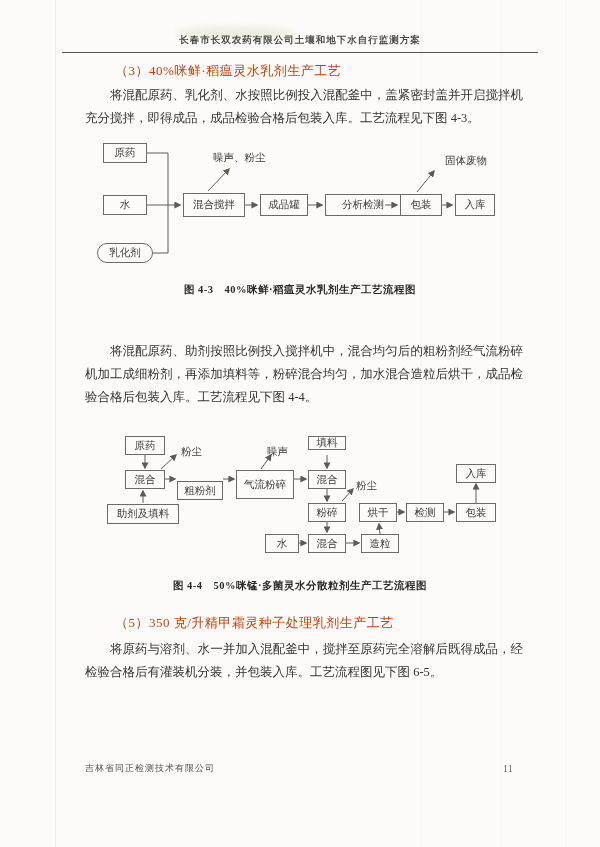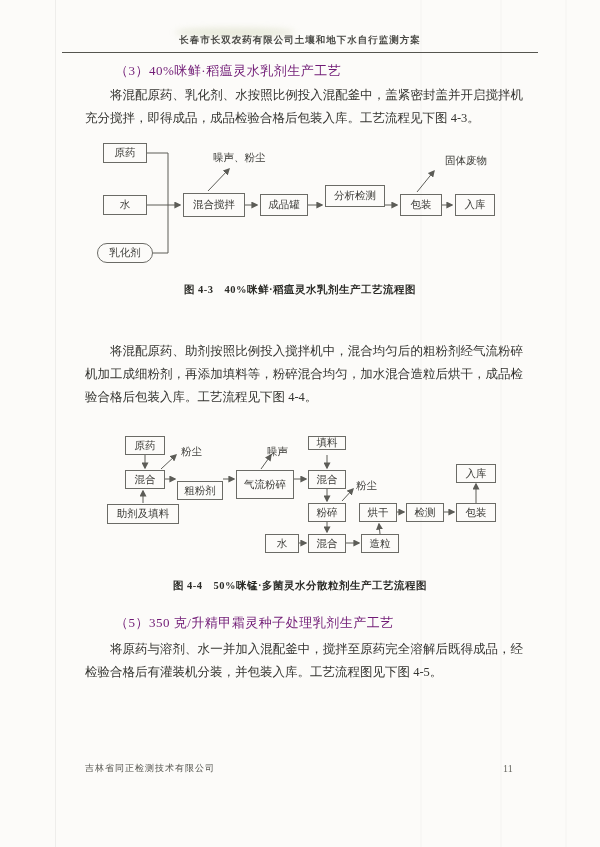--- a/index.html
+++ b/index.html
@@ -28,21 +28,21 @@
     color: #4a4a46; font-weight: bold;
   }
   .header-rule {
     position: absolute; top: 52px; left: 62px; right: 62px;
     border-bottom: 1.4px solid #55554f;
   }
 
   
   .sec-heading {
     position: absolute; left: 115px;
-    font-size: 13px; color: #701a75; letter-spacing: 0.5px; white-space: nowrap;
+    font-size: 13px; color: #c2410c; letter-spacing: 0.5px; white-space: nowrap;
   }
   .para {
     position: absolute; left: 85px; width: 438px;
     font-size: 12.5px; line-height: 23px; text-align: justify;
     text-indent: 2em; color: #33332f;
   }
   .caption {
     position: absolute; left: 0; right: 0; text-align: center;
     font-size: 10.5px; font-weight: bold; color: #2b2b27; letter-spacing: 0.5px;
   }
@@ -105,21 +105,21 @@
         <line x1="290" y1="65" x2="302" y2="65" marker-end="url(#arr1)"></line>
         <line x1="347" y1="65" x2="357" y2="65" marker-end="url(#arr1)"></line>
         <line x1="322" y1="52" x2="339" y2="31" marker-end="url(#arr1)"></line>
       </g>
     </svg>
     <div class="node" style="left:8px; top:3px; width:44px; height:20px;">原药</div>
     <div class="node" style="left:8px; top:55px; width:44px; height:20px;">水</div>
     <div class="node" style="left:2px; top:103px; width:56px; height:20px;border-radius:10px;">乳化剂</div>
     <div class="node" style="left:88px; top:53px; width:62px; height:24px;">混合搅拌</div>
     <div class="node" style="left:165px; top:54px; width:48px; height:22px;">成品罐</div>
-    <div class="node" style="left:230px; top:45px; width:60px; height:22px;">分析检测</div>
+    <div class="node" style="left:230px; top:54px; width:76px; height:22px;">分析检测</div>
     <div class="node" style="left:305px; top:54px; width:42px; height:22px;">包装</div>
     <div class="node" style="left:360px; top:54px; width:40px; height:22px;">入库</div>
     <div class="em-label" style="left:118px; top:11px;">噪声、粉尘</div>
     <div class="em-label" style="left:313px; top:14px;padding-left:37px;">固体废物</div>
   </div>
 
   <div class="caption" style="top:283px;">图 4-3　40%咪鲜·稻瘟灵水乳剂生产工艺流程图</div>
 
   <div class="para" style="top:340px;">将混配原药、助剂按照比例投入搅拌机中，混合均匀后的粗粉剂经气流粉碎机加工成细粉剂，再添加填料等，粉碎混合均匀，加水混合造粒后烘干，成品检验合格后包装入库。工艺流程见下图 4-4。</div>
 
@@ -166,18 +166,18 @@
     <div class="node" style="left:361px; top:75px; width:40px; height:19px;">包装</div>
     <div class="node" style="left:361px; top:36px; width:40px; height:19px;">入库</div>
     <div class="em-label" style="left:86px; top:17px;">粉尘</div>
     <div class="em-label" style="left:172px; top:17px;">噪声</div>
     <div class="em-label" style="left:261px; top:51px;">粉尘</div>
   </div>
 
   <div class="caption" style="top:579px;">图 4-4　50%咪锰·多菌灵水分散粒剂生产工艺流程图</div>
 
   <div class="sec-heading" style="top:614px;">（5）350 克/升精甲霜灵种子处理乳剂生产工艺</div>
-  <div class="para" style="top:638px;">将原药与溶剂、水一并加入混配釜中，搅拌至原药完全溶解后既得成品，经检验合格后有灌装机分装，并包装入库。工艺流程图见下图 4-5。</div>
+  <div class="para" style="top:638px;">将原药与溶剂、水一并加入混配釜中，搅拌至原药完全溶解后既得成品，经检验合格后有灌装机分装，并包装入库。工艺流程图见下图 6-5。</div>
 
   <div class="footer-company">吉林省同正检测技术有限公司</div>
   <div class="footer-page">11</div>
 
 </div>
 
 </body></html>

